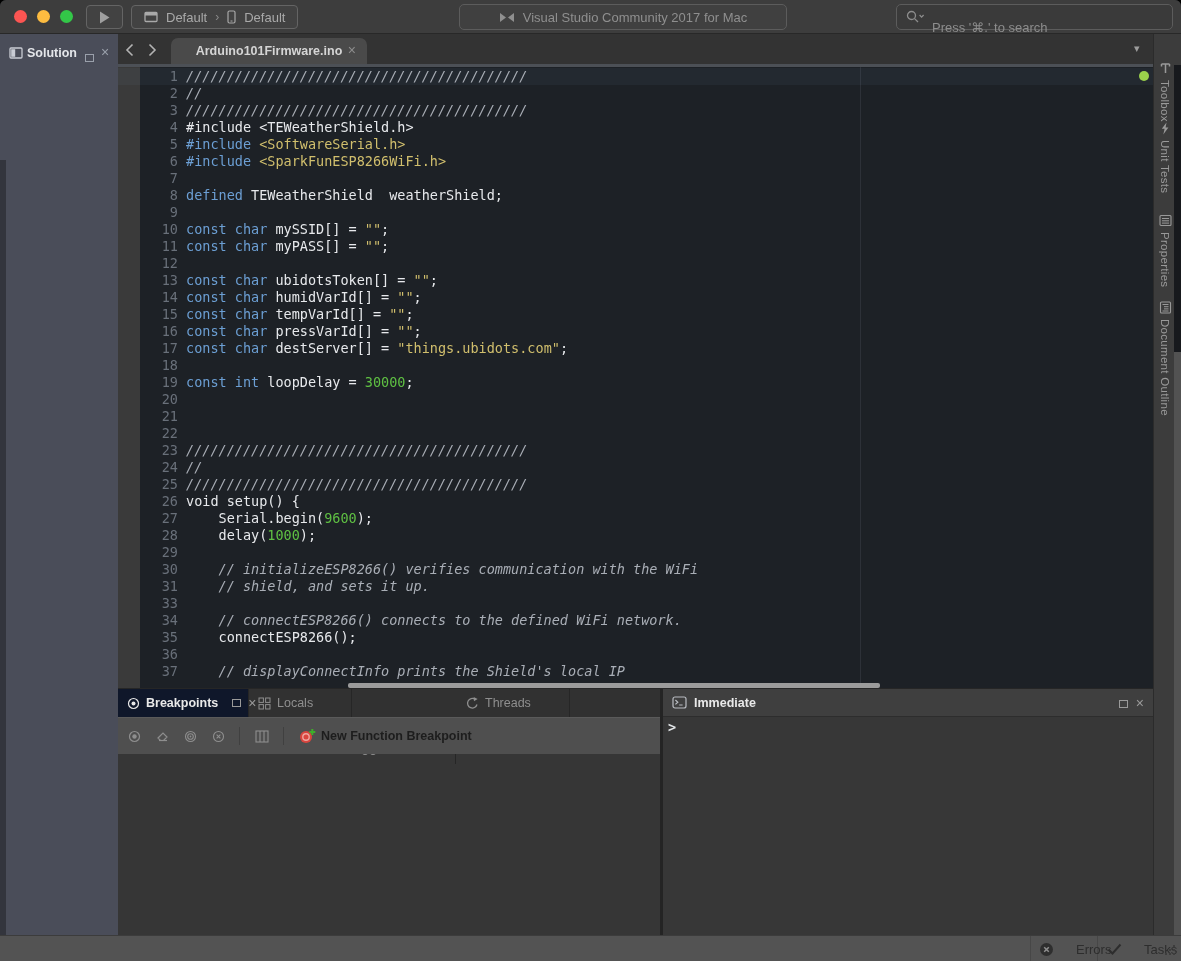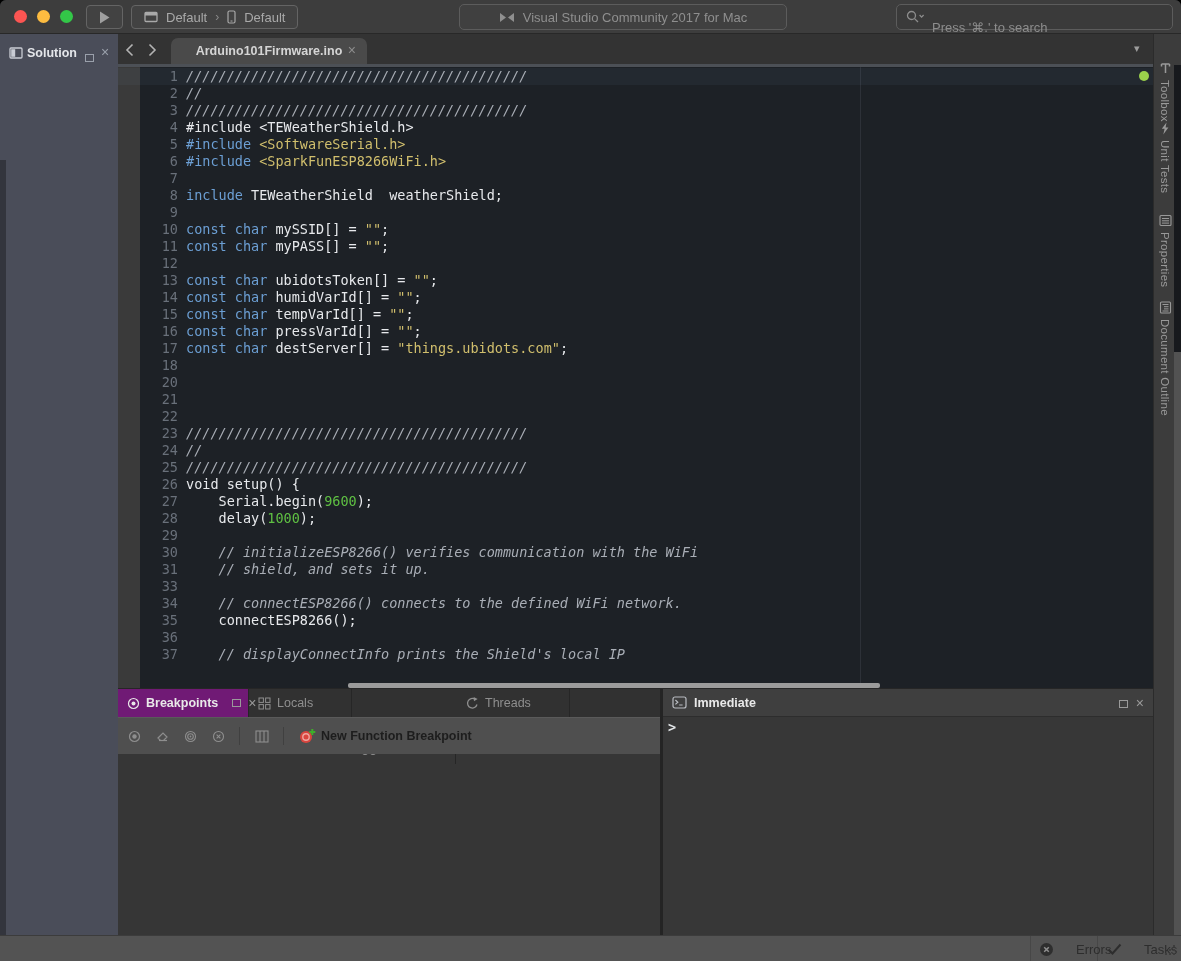--- a/index.html
+++ b/index.html
@@ -58,21 +58,21 @@
   .tok-p{color:#e7e9ec;}
   .health-dot{position:absolute;left:1021px;top:4px;width:10px;height:10px;border-radius:50%;background:#9ad14b;}
   .hscroll{position:absolute;left:230px;bottom:0;width:532px;height:5px;background:#9b9b9b;border-radius:2px;}
 
   
   #bottom{position:absolute;left:118px;top:688px;width:1035px;height:247px;background:#363636;border-top:1px solid #262626;}
   #bp-pad{position:absolute;left:0;top:0;width:542px;height:247px;}
   .vdivider{position:absolute;left:542px;top:0;width:3px;height:247px;background:#242424;}
   .bp-tabs{position:absolute;left:0;top:0;width:542px;height:28px;background:#313131;display:flex;}
   .bp-tab{height:28px;display:flex;align-items:center;padding:0 9px;gap:6px;color:#8f8f8f;font-size:12.5px;border-right:1px solid #262626;flex:none;}
-  .bp-tab.active{background:#701a75;color:#e9e9e9;font-weight:bold;}
+  .bp-tab.active{background:#0f172a;color:#e9e9e9;font-weight:bold;}
   .bp-tab .tabctl{display:flex;gap:7px;margin-left:8px;color:#9a9a9a;align-items:center;}
   .bp-toolbar{position:absolute;left:0;top:28px;width:542px;height:37px;background:#4f4f4f;border-top:1px solid #5a5a5a;display:flex;align-items:center;}
   .tb-btn{color:#8e8e8e;margin-left:15px;}
   .tb-btn:first-child{margin-left:10px;}
   .tb-sep{width:1px;height:18px;background:#404040;margin-left:14px;}
   .tb-labeled{display:flex;align-items:center;gap:5px;margin-left:15px;font-size:12.5px;font-weight:bold;color:#1d1d1d;}
   .bp-colhdr{position:absolute;left:0;top:65px;width:542px;height:27px;background:#414141;border-top:1px solid #313131;display:flex;align-items:center;font-size:12.5px;color:#e6e6e6;}
   .bp-col{padding-left:5px;flex:none;}
   .bp-body{position:absolute;left:0;top:92px;bottom:0;width:542px;background:#363636;}
 
@@ -190,31 +190,32 @@
     <div class="gutter"></div>
     <div class="ruler"></div>
     <div id="code-lines">
         <div class="code-line current"><span class="line-num">1</span><span class="line-code"><span class="tok-c">//////////////////////////////////////////</span></span></div>
         <div class="code-line"><span class="line-num">2</span><span class="line-code"><span class="tok-c">//</span></span></div>
         <div class="code-line"><span class="line-num">3</span><span class="line-code"><span class="tok-c">//////////////////////////////////////////</span></span></div>
         <div class="code-line"><span class="line-num">4</span><span class="line-code"><span class="tok-p">#include &lt;TEWeatherShield.h&gt;</span></span></div>
         <div class="code-line"><span class="line-num">5</span><span class="line-code"><span class="tok-k">#include</span><span class="tok-p"> </span><span class="tok-t">&lt;SoftwareSerial.h&gt;</span></span></div>
         <div class="code-line"><span class="line-num">6</span><span class="line-code"><span class="tok-k">#include</span><span class="tok-p"> </span><span class="tok-t">&lt;SparkFunESP8266WiFi.h&gt;</span></span></div>
         <div class="code-line"><span class="line-num">7</span><span class="line-code"></span></div>
-        <div class="code-line"><span class="line-num">8</span><span class="line-code"><span class="tok-k">include</span><span class="tok-p"> TEWeatherShield  weatherShield;</span></span></div>
+        <div class="code-line"><span class="line-num">8</span><span class="line-code"><span class="tok-k">defined</span><span class="tok-p"> TEWeatherShield  weatherShield;</span></span></div>
         <div class="code-line"><span class="line-num">9</span><span class="line-code"></span></div>
         <div class="code-line"><span class="line-num">10</span><span class="line-code"><span class="tok-k">const char</span><span class="tok-p"> mySSID[] = </span><span class="tok-s">""</span><span class="tok-p">;</span></span></div>
         <div class="code-line"><span class="line-num">11</span><span class="line-code"><span class="tok-k">const char</span><span class="tok-p"> myPASS[] = </span><span class="tok-s">""</span><span class="tok-p">;</span></span></div>
         <div class="code-line"><span class="line-num">12</span><span class="line-code"></span></div>
         <div class="code-line"><span class="line-num">13</span><span class="line-code"><span class="tok-k">const char</span><span class="tok-p"> ubidotsToken[] = </span><span class="tok-s">""</span><span class="tok-p">;</span></span></div>
         <div class="code-line"><span class="line-num">14</span><span class="line-code"><span class="tok-k">const char</span><span class="tok-p"> humidVarId[] = </span><span class="tok-s">""</span><span class="tok-p">;</span></span></div>
         <div class="code-line"><span class="line-num">15</span><span class="line-code"><span class="tok-k">const char</span><span class="tok-p"> tempVarId[] = </span><span class="tok-s">""</span><span class="tok-p">;</span></span></div>
         <div class="code-line"><span class="line-num">16</span><span class="line-code"><span class="tok-k">const char</span><span class="tok-p"> pressVarId[] = </span><span class="tok-s">""</span><span class="tok-p">;</span></span></div>
         <div class="code-line"><span class="line-num">17</span><span class="line-code"><span class="tok-k">const char</span><span class="tok-p"> destServer[] = </span><span class="tok-s">"things.ubidots.com"</span><span class="tok-p">;</span></span></div>
         <div class="code-line"><span class="line-num">18</span><span class="line-code"></span></div>
+        <div class="code-line"><span class="line-num">19</span><span class="line-code"><span class="tok-k">const int</span><span class="tok-p"> loopDelay = </span><span class="tok-n">30000</span><span class="tok-p">;</span></span></div>
         <div class="code-line"><span class="line-num">20</span><span class="line-code"></span></div>
         <div class="code-line"><span class="line-num">21</span><span class="line-code"></span></div>
         <div class="code-line"><span class="line-num">22</span><span class="line-code"></span></div>
         <div class="code-line"><span class="line-num">23</span><span class="line-code"><span class="tok-c">//////////////////////////////////////////</span></span></div>
         <div class="code-line"><span class="line-num">24</span><span class="line-code"><span class="tok-c">//</span></span></div>
         <div class="code-line"><span class="line-num">25</span><span class="line-code"><span class="tok-c">//////////////////////////////////////////</span></span></div>
         <div class="code-line"><span class="line-num">26</span><span class="line-code"><span class="tok-p">void setup() {</span></span></div>
         <div class="code-line"><span class="line-num">27</span><span class="line-code"><span class="tok-p">    Serial.begin(</span><span class="tok-n">9600</span><span class="tok-p">);</span></span></div>
         <div class="code-line"><span class="line-num">28</span><span class="line-code"><span class="tok-p">    delay(</span><span class="tok-n">1000</span><span class="tok-p">);</span></span></div>
         <div class="code-line"><span class="line-num">29</span><span class="line-code"></span></div>

